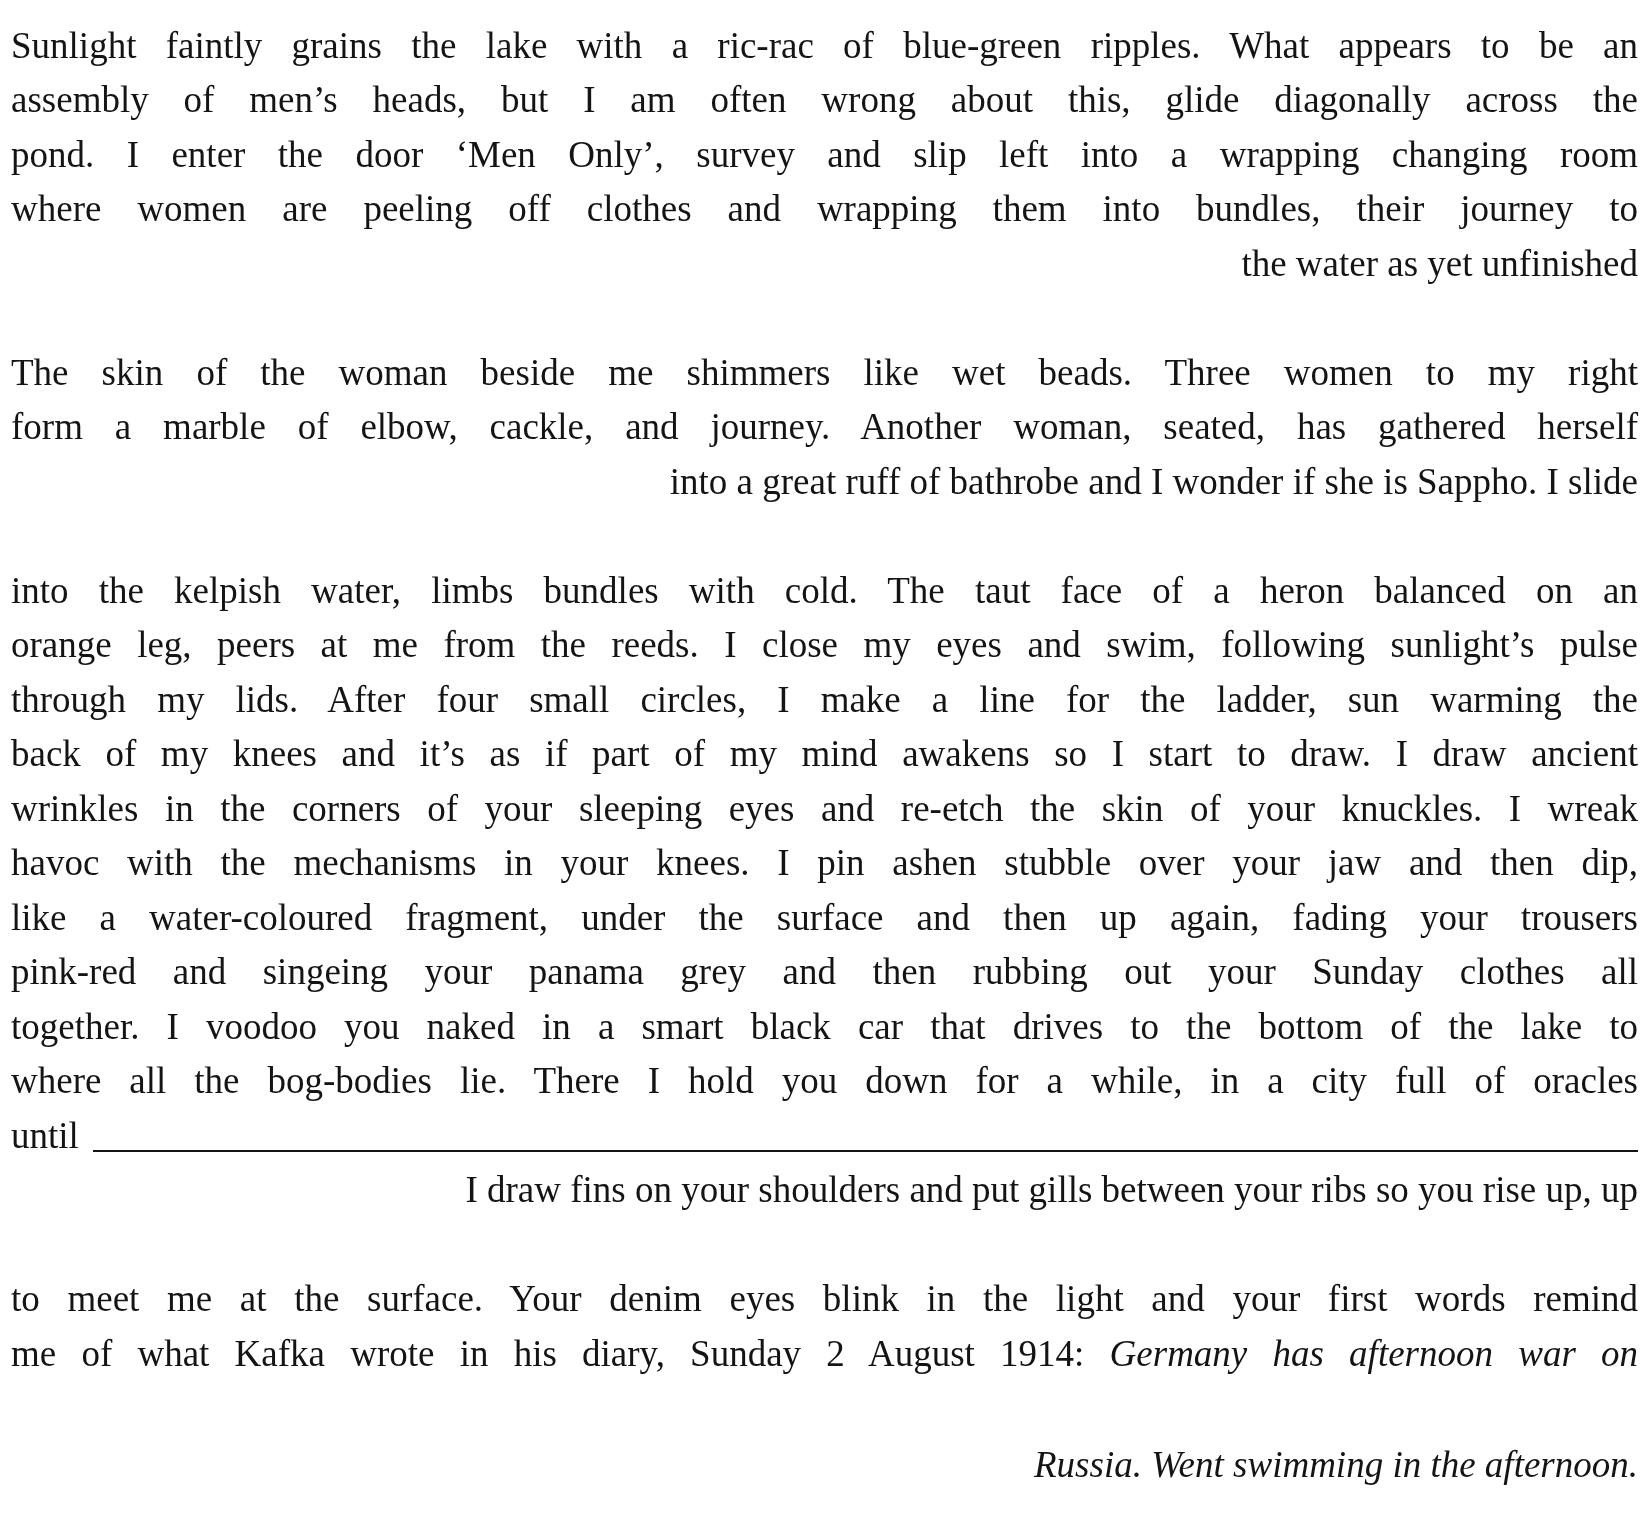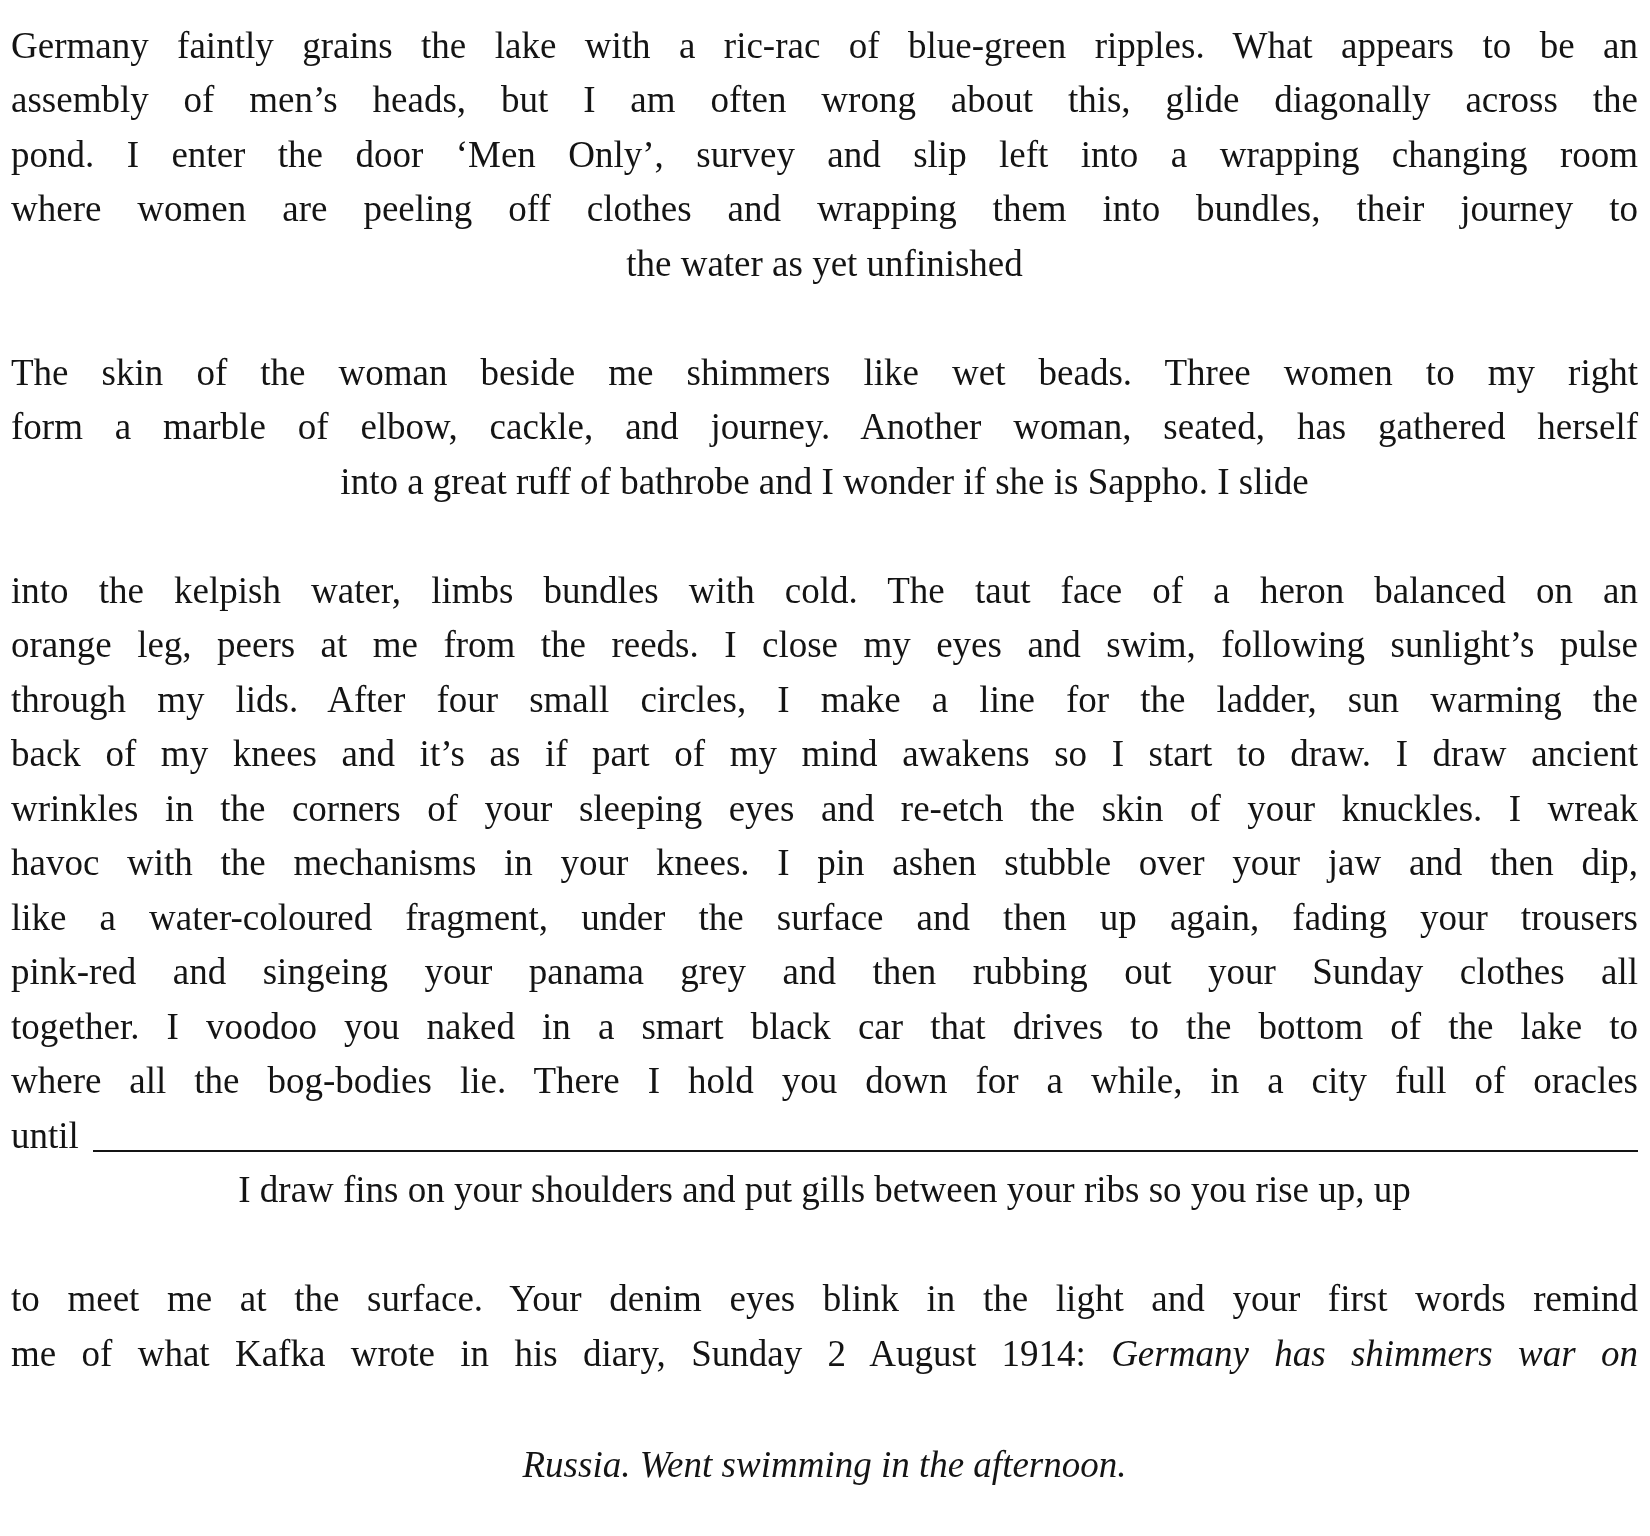--- a/index.html
+++ b/index.html
@@ -30,21 +30,21 @@
     line-height: 54px;
     white-space: nowrap;
     overflow: visible;
   }
   .line.justify {
     text-align: justify;
     text-align-last: justify;
     white-space: normal;
   }
   .line.ragged {
-    text-align: center;
+    text-align: right;
   }
   .it {
     font-style: italic;
   }
   .rule-line {
     display: flex;
     align-items: flex-end;
   }
   .rule {
     flex: 1;
@@ -53,21 +53,21 @@
     border-top: 2.5px solid #141414;
     position: relative;
     top: -11px;
   }
 </style>
 </head>
 <body>
 
 <div class="page">
 
-  <div class="line justify" style="top:19px">Germany faintly grains the lake with a ric-rac of blue-green ripples. What appears to be an</div>
+  <div class="line justify" style="top:19px">Sunlight faintly grains the lake with a ric-rac of blue-green ripples. What appears to be an</div>
   <div class="line justify" style="top:73px">assembly of men’s heads, but I am often wrong about this, glide diagonally across the</div>
   <div class="line justify" style="top:128px">pond. I enter the door ‘Men Only’, survey and slip left into a wrapping changing room</div>
   <div class="line justify" style="top:182px">where women are peeling off clothes and wrapping them into bundles, their journey to</div>
   <div class="line ragged" style="top:237px">the water as yet unfinished</div>
 
   <div class="line justify" style="top:346px">The skin of the woman beside me shimmers like wet beads. Three women to my right</div>
   <div class="line justify" style="top:400px">form a marble of elbow, cackle, and journey. Another woman, seated, has gathered herself</div>
   <div class="line ragged" style="top:455px">into a great ruff of bathrobe and I wonder if she is Sappho. I slide</div>
 
   <div class="line justify" style="top:564px">into the kelpish water, limbs bundles with cold. The taut face of a heron balanced on an</div>
@@ -82,16 +82,16 @@
   <div class="line justify" style="top:1054px">where all the bog-bodies lie. There I hold you down for a while, in a city full of oracles</div>
 
   <div class="line rule-line" style="top:1109px">
     <span>until</span>
     <span class="rule"></span>
   </div>
 
   <div class="line ragged" style="top:1163px">I draw fins on your shoulders and put gills between your ribs so you rise up, up</div>
 
   <div class="line justify" style="top:1272px">to meet me at the surface. Your denim eyes blink in the light and your first words remind</div>
-  <div class="line justify" style="top:1327px"><span>me of what Kafka wrote in his diary, Sunday 2 August 1914: </span><span class="it">Germany has shimmers war on</span></div>
+  <div class="line justify" style="top:1327px"><span>me of what Kafka wrote in his diary, Sunday 2 August 1914: </span><span class="it">Germany has afternoon war on</span></div>
   <div class="line ragged it" style="top:1438px">Russia. Went swimming in the afternoon.</div>
 
 </div>
 
 </body></html>

